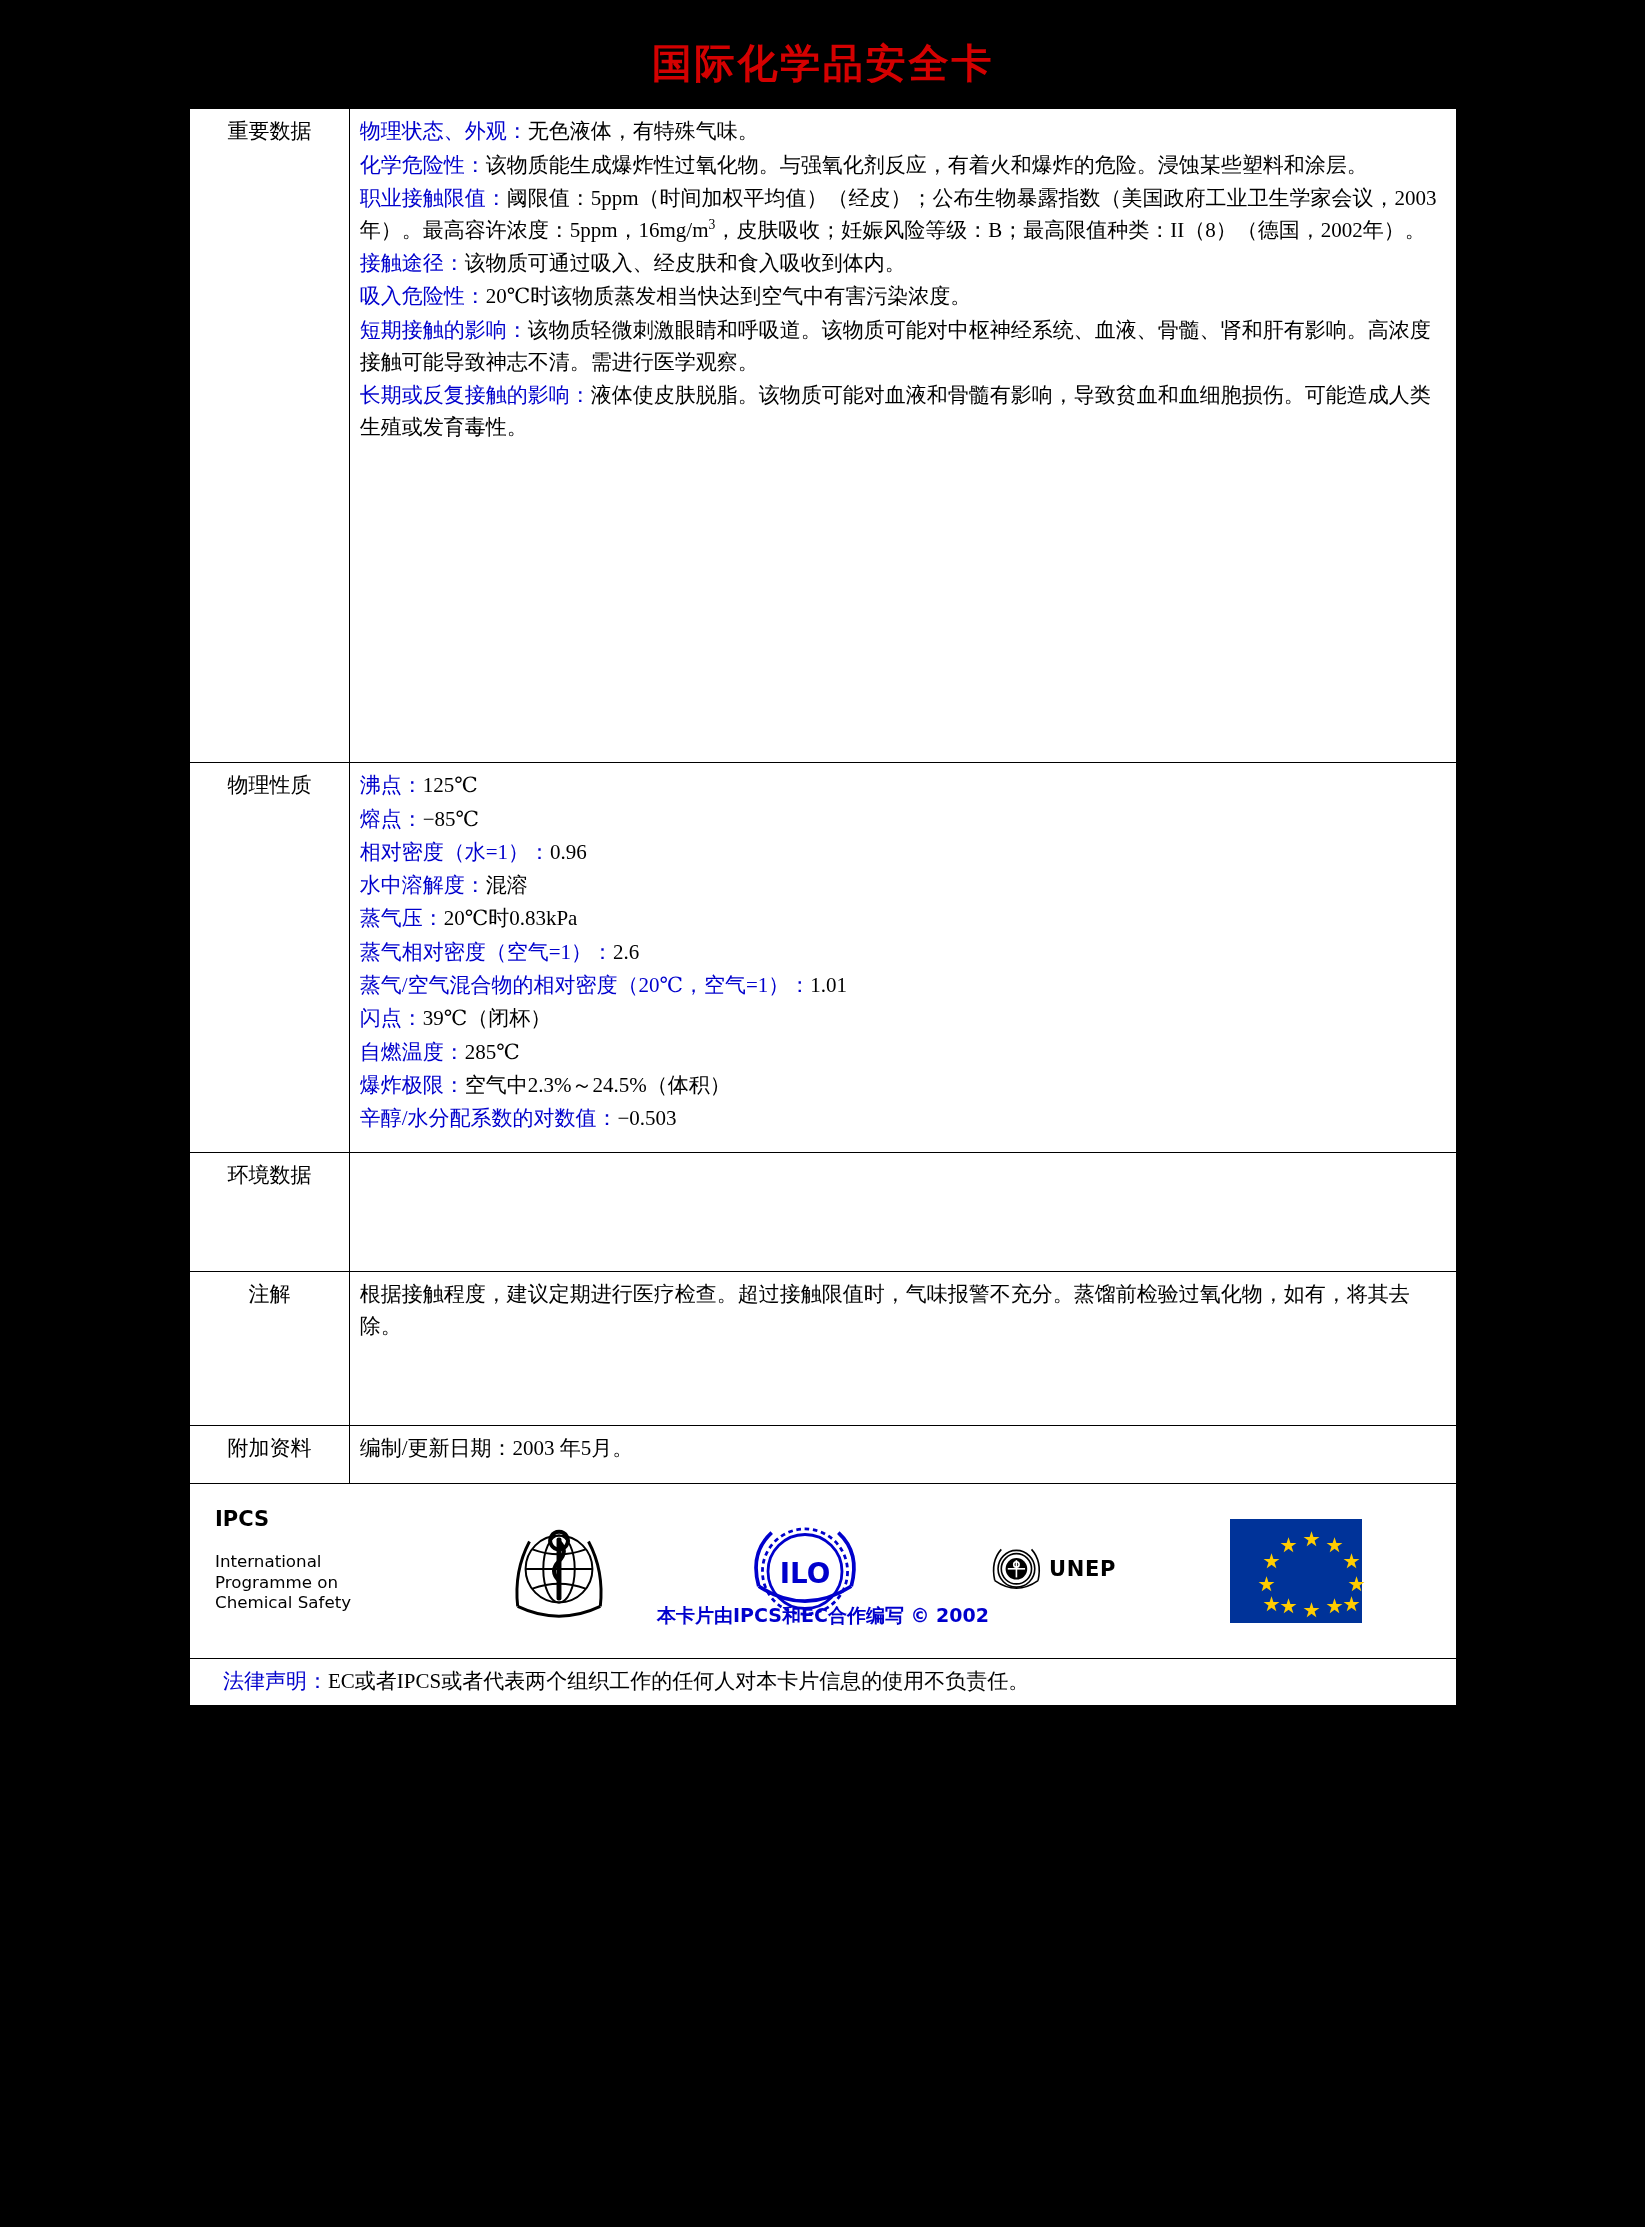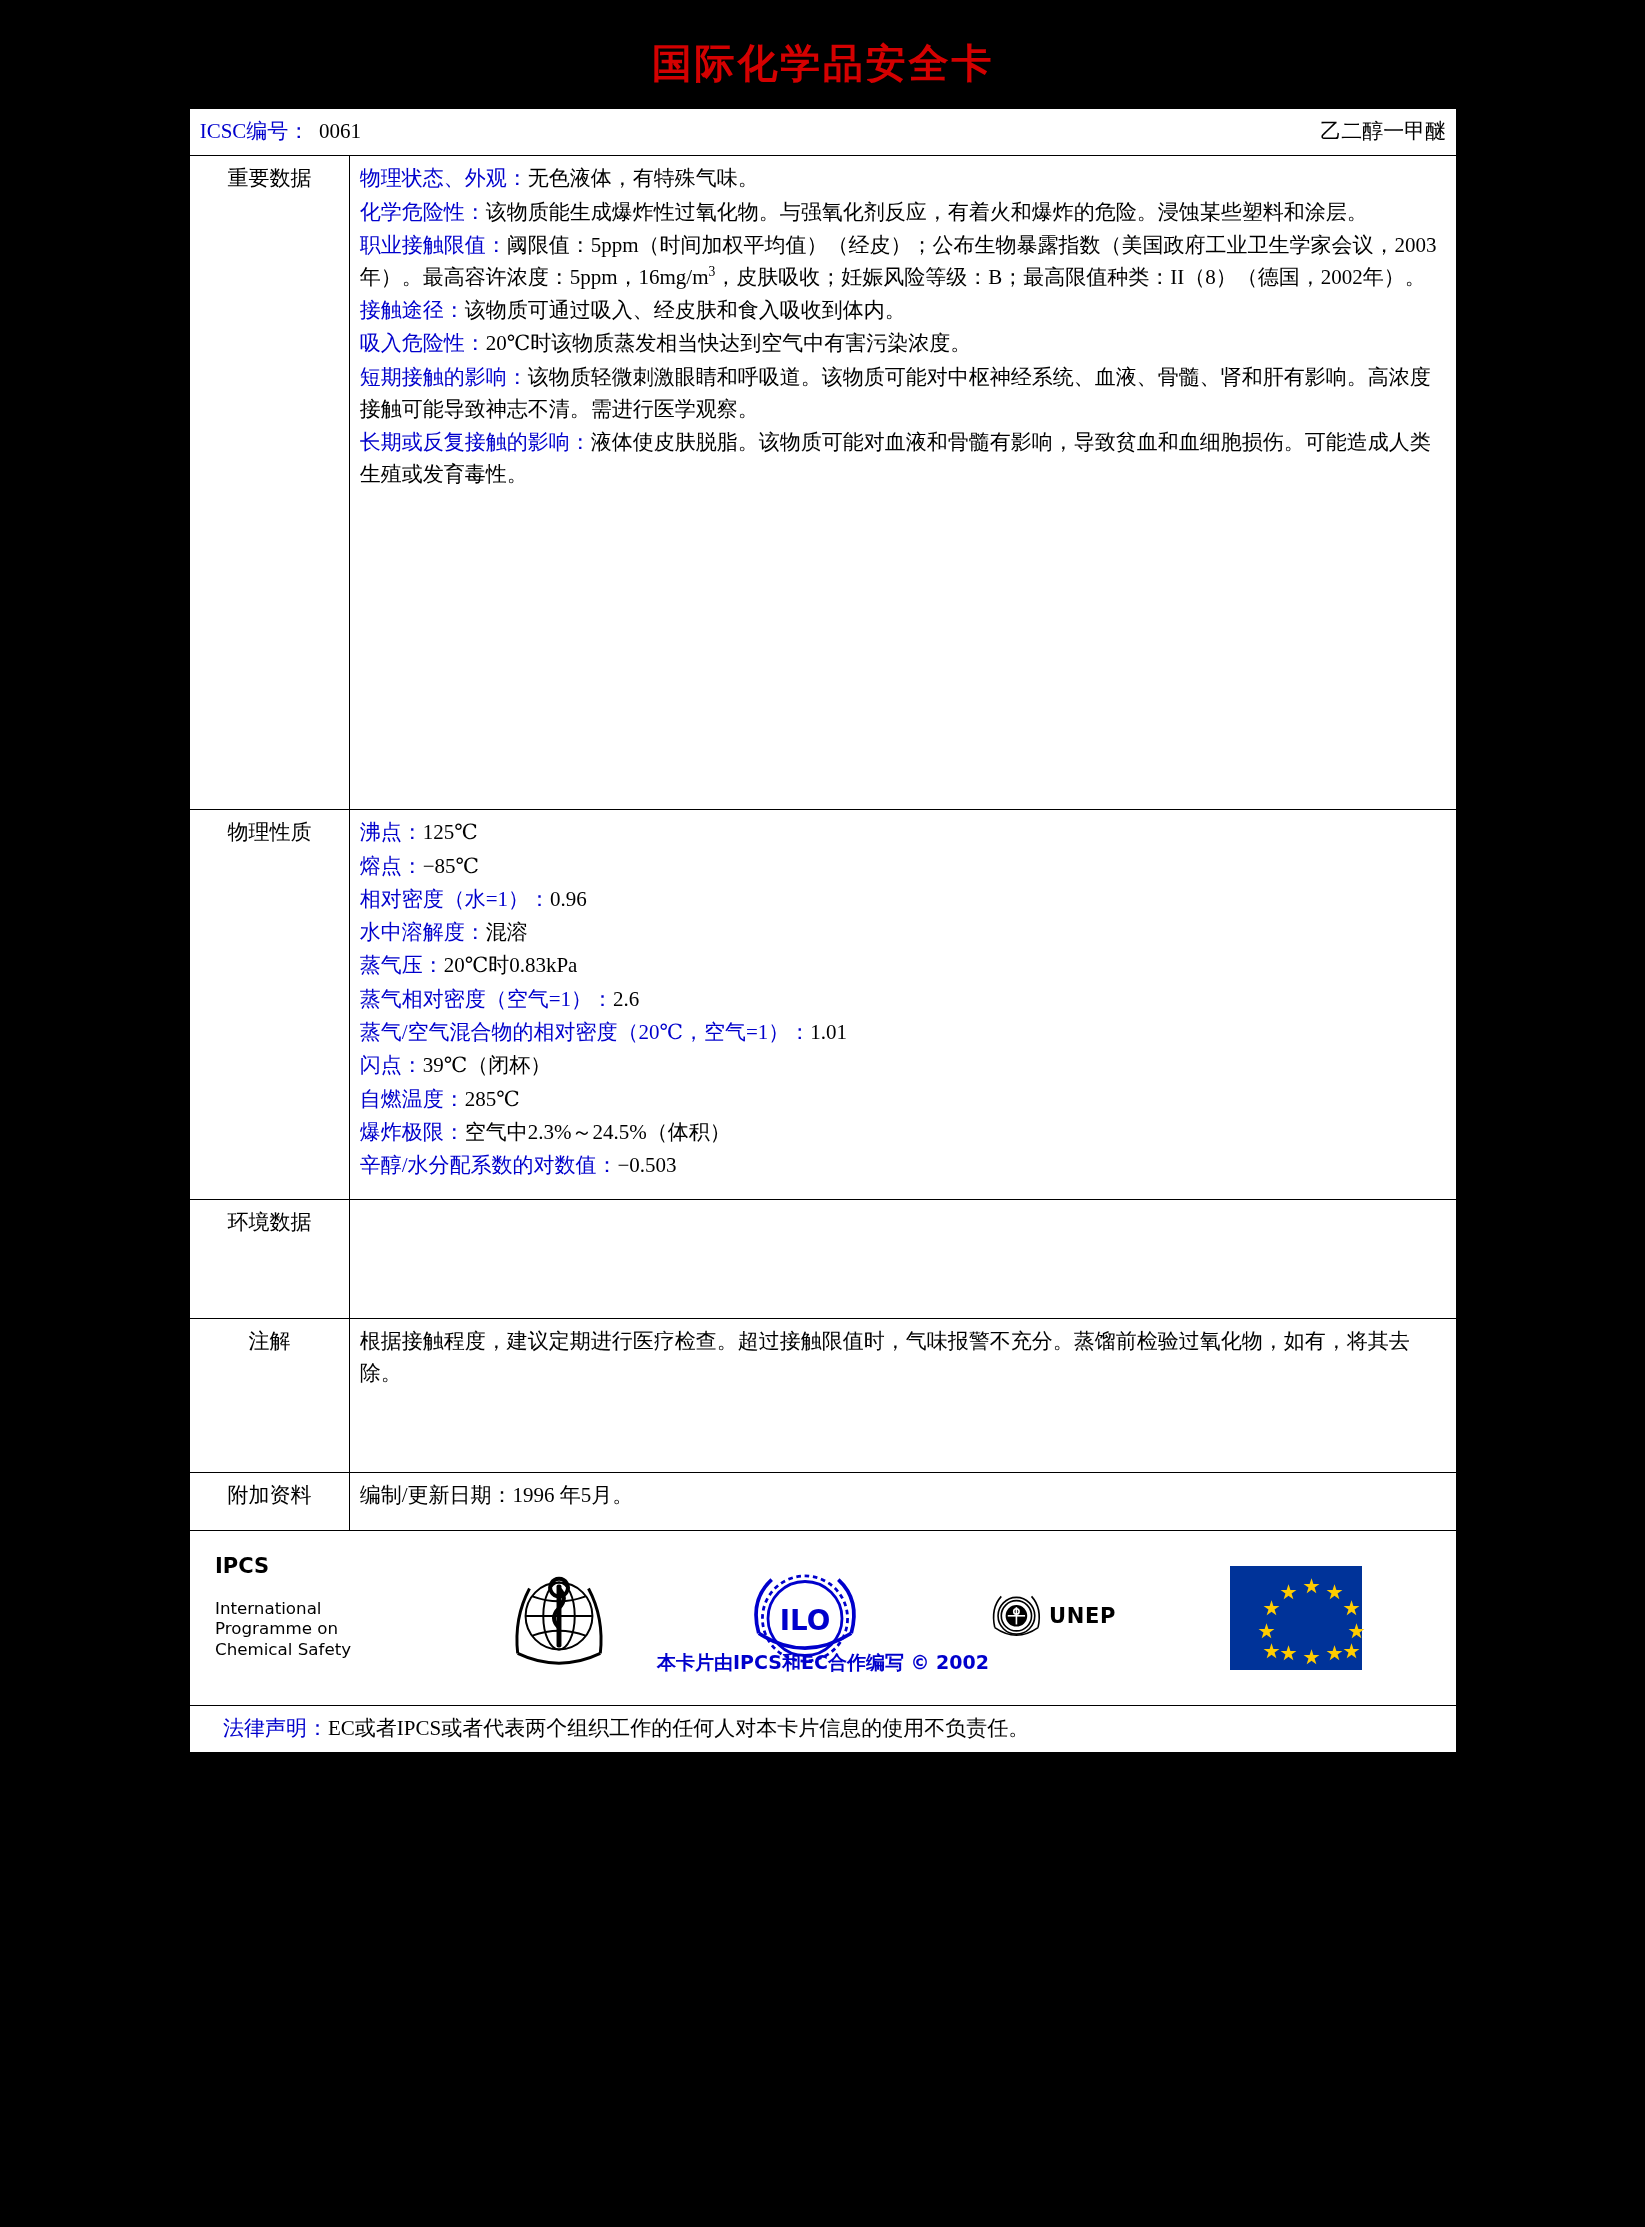--- a/index.html
+++ b/index.html
@@ -190,34 +190,20 @@
   <div class="doc-title">国际化学品安全卡</div>
 
   <div class="card">
     <table class="main">
       <colgroup>
         <col style="width:160px">
         <col>
       </colgroup>
 
       <tbody>
-          <tr class="hdr-row">
-        <td colspan="2" style="border-bottom:1.4px solid #000;">
-          <table style="width:100%;border-collapse:collapse;">
-            <tbody>
-                  <tr>
-              <td style="border:none;padding:0;white-space:nowrap;">
-                <span class="icsc-no">ICSC编号：</span><span class="icsc-val">0061</span>
-              </td>
-              <td style="border:none;padding:0;" class="chem-name">乙二醇一甲醚</td>
-            </tr>
-          </tbody>
-              </table>
-        </td>
-      </tr>
 
       <tr>
         <td class="rowlabel tall-1">重要数据</td>
         <td class="content-cell tall-1">
           <p class="para"><span class="lbl">物理状态、外观：</span><span class="val">无色液体，有特殊气味。</span></p>
           <p class="para"><span class="lbl">化学危险性：</span><span class="val">该物质能生成爆炸性过氧化物。与强氧化剂反应，有着火和爆炸的危险。浸蚀某些塑料和涂层。</span></p>
           <p class="para"><span class="lbl">职业接触限值：</span><span class="val">阈限值：5ppm（时间加权平均值）（经皮）；公布生物暴露指数（美国政府工业卫生学家会议，2003年）。最高容许浓度：5ppm，16mg/m<sup>3</sup>，皮肤吸收；妊娠风险等级：B；最高限值种类：II（8）（德国，2002年）。</span></p>
           <p class="para"><span class="lbl">接触途径：</span><span class="val">该物质可通过吸入、经皮肤和食入吸收到体内。</span></p>
           <p class="para"><span class="lbl">吸入危险性：</span><span class="val">20℃时该物质蒸发相当快达到空气中有害污染浓度。</span></p>
           <p class="para"><span class="lbl">短期接触的影响：</span><span class="val">该物质轻微刺激眼睛和呼吸道。该物质可能对中枢神经系统、血液、骨髓、肾和肝有影响。高浓度接触可能导致神志不清。需进行医学观察。</span></p>
@@ -250,21 +236,21 @@
       <tr>
         <td class="rowlabel tall-4">注解</td>
         <td class="content-cell tall-4">
           <p class="para">根据接触程度，建议定期进行医疗检查。超过接触限值时，气味报警不充分。蒸馏前检验过氧化物，如有，将其去除。</p>
         </td>
       </tr>
 
       <tr>
         <td class="rowlabel" style="height:43px;">附加资料</td>
         <td class="content-cell">
-          <p class="para">编制/更新日期：1996 年5月。</p>
+          <p class="para">编制/更新日期：2003 年5月。</p>
         </td>
       </tr>
 
       <tr class="footer-row">
         <td colspan="2">
           <div class="footer-wrap">
 
             <div class="ipcs-block">
               <div class="ipcs-title">IPCS</div>
               <div class="ipcs-sub">International Programme on Chemical Safety</div>

